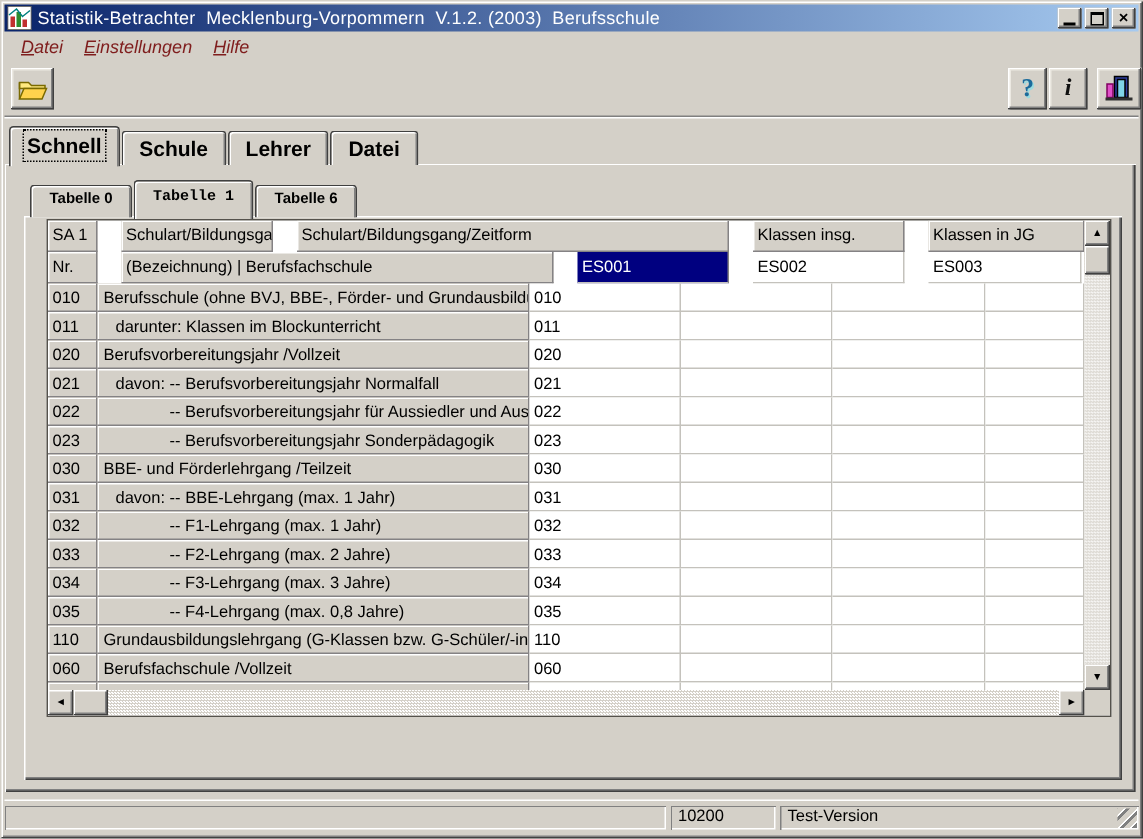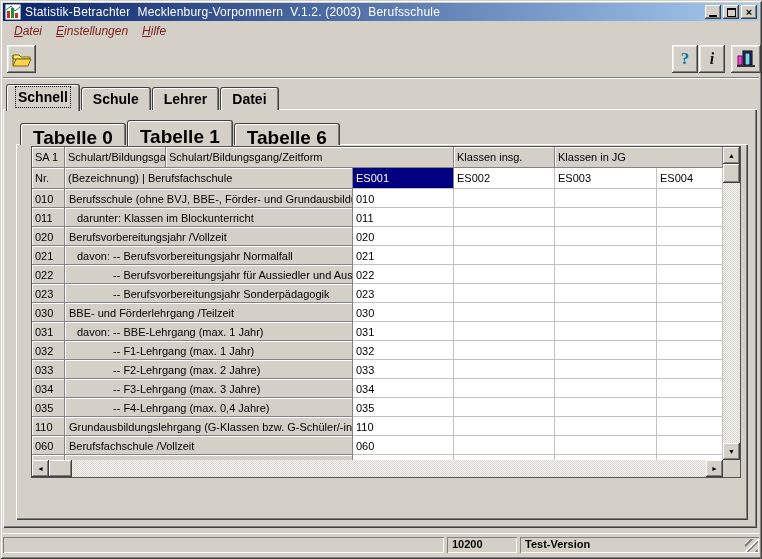--- a/index.html
+++ b/index.html
@@ -54,32 +54,32 @@
   .maintab.selected .tab-label { outline:1px dotted #000; outline-offset:2px; }
 
   .main-panel { position:absolute; left:3px; top:109px; width:754px; height:419px; background:#d4d0c8;
     box-shadow: inset 1px 1px 0 #fff, inset -1px -1px 0 #404040, inset -2px -2px 0 #808080; z-index:2; }
 
   
   .subtabs { position:absolute; left:20px; top:119px; height:26px; display:flex; align-items:flex-end; z-index:5; }
   .subtab { position:relative; height:22px; padding:3px 12px 12px; background:#d4d0c8;
     border:1px solid #404040; border-bottom:none; border-radius:3px 3px 0 0;
     box-shadow: inset 1px 1px 0 #fff, inset -1px 0 0 #808080;
-    font-size:19px; font-weight:bold; color:#000; margin-right:1px; white-space:nowrap; }
-  .subtab.selected { height:26px; padding-top:5px; z-index:6; margin-bottom:-1px; }
+    font-size:10px; font-weight:bold; color:#000; margin-right:1px; white-space:nowrap; }
+  .subtab.selected { height:26px; padding-top:5px; z-index:6; margin-bottom:-1px;font-family:Liberation Mono, monospace; }
 
   .sub-panel { position:absolute; left:16px; top:144px; width:732px; height:376px; background:#d4d0c8;
     box-shadow: inset 1px 1px 0 #fff, inset -1px -1px 0 #404040, inset -2px -2px 0 #808080; z-index:4; }
 
   
   .grid { position:absolute; left:31px; top:146px; width:710px; height:332px; z-index:7;
     border:1px solid #55524c; background:#fff; overflow:hidden; font-size:11px; }
   .grid-inner { position:absolute; left:0; top:0; right:17px; bottom:17px; overflow:hidden; }
   .grid-row { display:flex; height:19px; }
-  .grid-row.hdr, .grid-row.nr { height:21px; }
+  .grid-row.hdr, .grid-row.nr { height:21px;gap:16px; }
   .grid-row.partial { height:5px; overflow:hidden; }
   .cell { overflow:hidden; white-space:nowrap; padding:3px 3px 2px 3px; line-height:14px; }
   .c0 { width:33px; flex:0 0 33px; }
   .c1 { width:288px; flex:0 0 288px; }
   .c2 { width:101px; flex:0 0 101px; }
   .c3 { width:101px; flex:0 0 101px; }
   .c4 { width:102px; flex:0 0 102px; }
   .c5 { flex:1 1 auto; }
   .fixed { background:#d4d0c8; border-right:1px solid #848284; border-bottom:1px solid #848284;
            box-shadow: inset 1px 1px 0 #fff; }
@@ -98,21 +98,21 @@
     display:flex; align-items:center; justify-content:center; font-size:7px; color:#000; line-height:7px; }
   .sthumb { position:absolute; background:#d4d0c8;
     box-shadow: inset -1px -1px 0 #404040, inset 1px 1px 0 #fff, inset -2px -2px 0 #808080; }
   .corner { position:absolute; right:0; bottom:0; width:17px; height:17px; background:#d4d0c8; }
 
   
   .statusbar { position:absolute; left:3px; right:3px; top:533px; height:21px; background:#d4d0c8;
     border-top:1px solid #fff; }
   .spanel { position:absolute; top:3px; height:16px; background:#d4d0c8;
     box-shadow: inset 1px 1px 0 #808080, inset -1px -1px 0 #fff;
-    font-size:11px; padding:1px 5px; color:#000; white-space:nowrap; overflow:hidden;font-weight:bold; }
+    font-size:11px; padding:1px 5px; color:#000; white-space:nowrap; overflow:hidden; }
   .grip { position:absolute; right:1px; bottom:2px; width:13px; height:13px;
     background: repeating-linear-gradient(135deg, transparent 0 3px, #fff 3px 4px, #808080 4px 6px); }
 </style>
 </head>
 <body>
 
 <div class="window">
 
   <div class="titlebar">
     <div class="app-icon">
@@ -287,21 +287,21 @@
         <div class="grid-row">
           <div class="cell fixed c0">034</div>
           <div class="cell fixed c1 ind2">-- F3-Lehrgang (max. 3 Jahre)</div>
           <div class="cell data c2">034</div>
           <div class="cell data c3"></div>
           <div class="cell data c4"></div>
           <div class="cell data c5"></div>
         </div>
         <div class="grid-row">
           <div class="cell fixed c0">035</div>
-          <div class="cell fixed c1 ind2">-- F4-Lehrgang (max. 0,4 Jahre)</div>
+          <div class="cell fixed c1 ind2">-- F4-Lehrgang (max. 0,8 Jahre)</div>
           <div class="cell data c2">035</div>
           <div class="cell data c3"></div>
           <div class="cell data c4"></div>
           <div class="cell data c5"></div>
         </div>
         <div class="grid-row">
           <div class="cell fixed c0">110</div>
           <div class="cell fixed c1 ind0">Grundausbildungslehrgang (G-Klassen bzw. G-Schüler/-innen)</div>
           <div class="cell data c2">110</div>
           <div class="cell data c3"></div>

